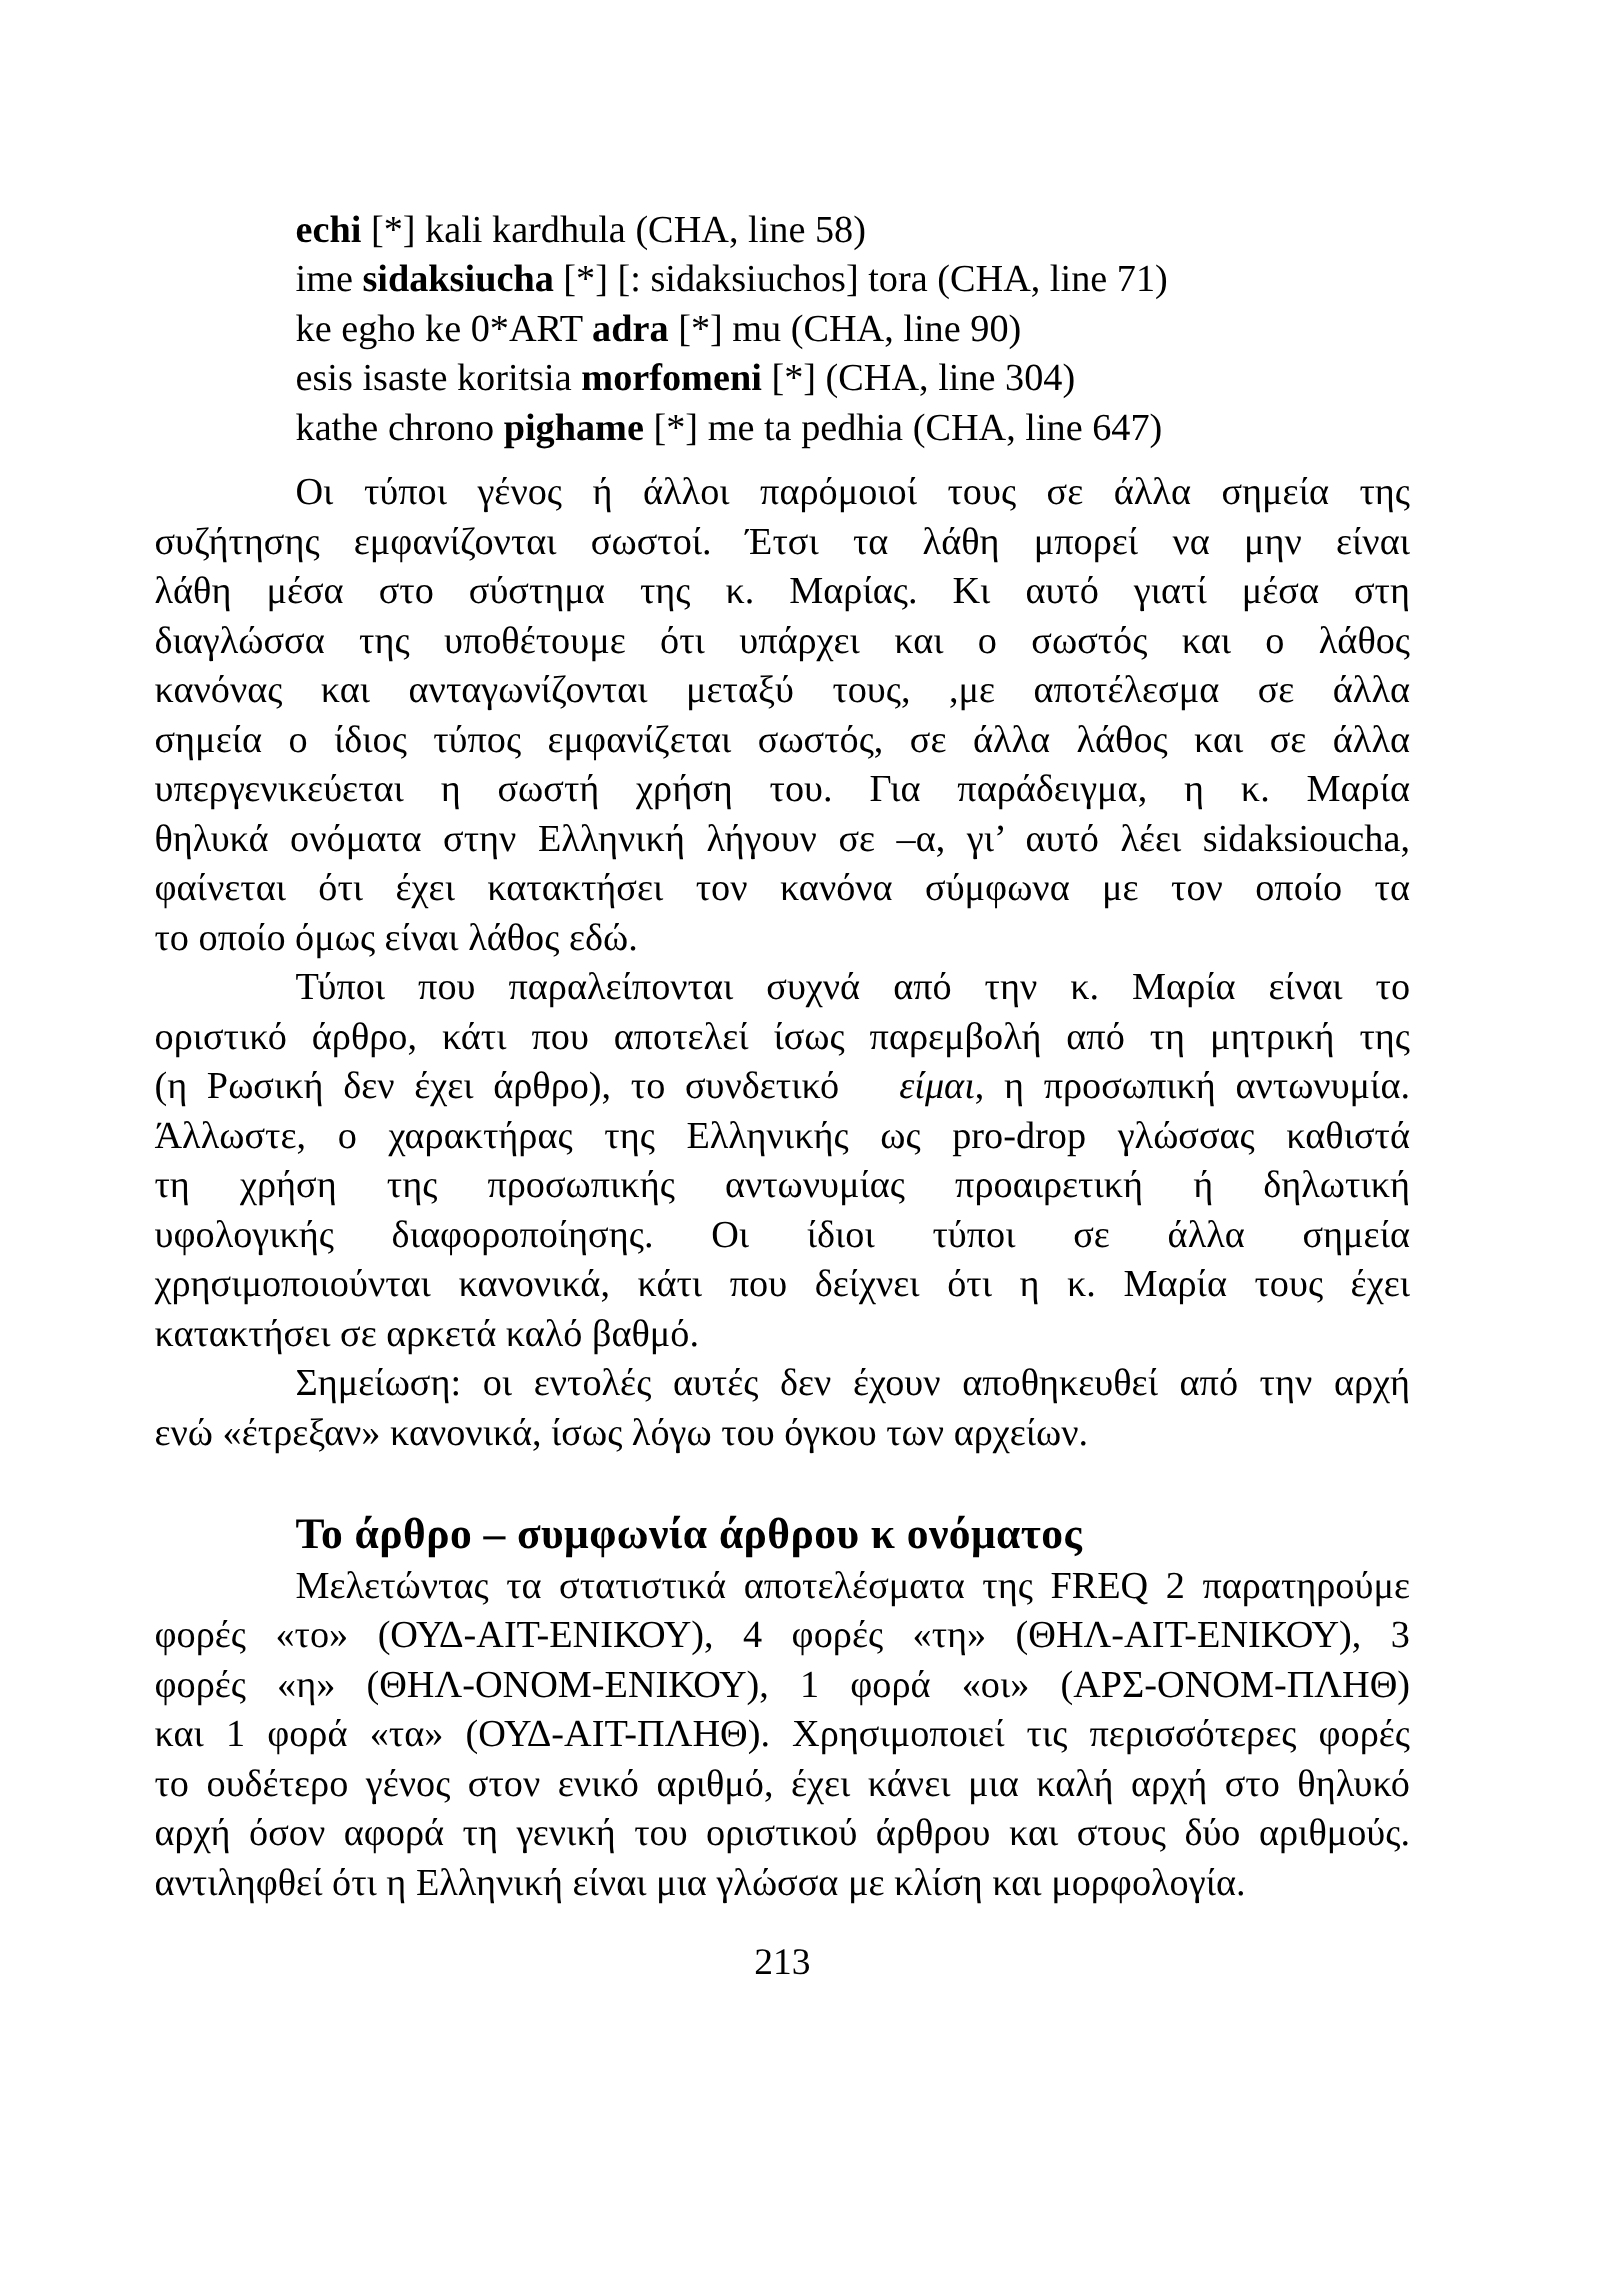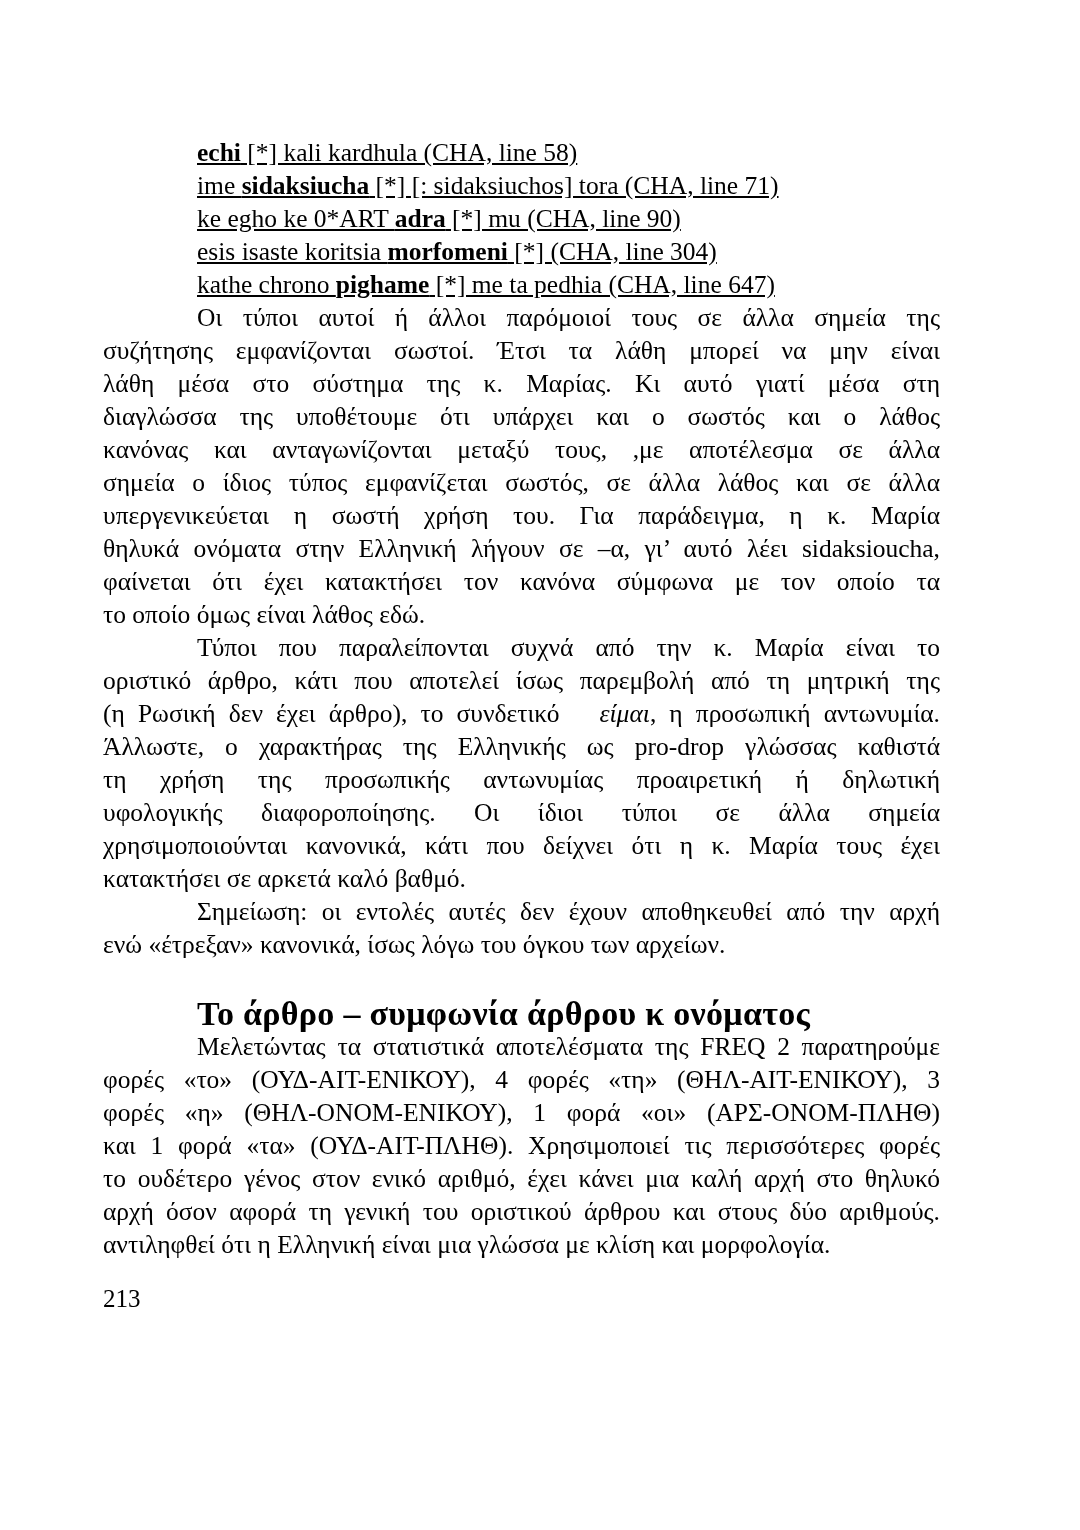--- a/index.html
+++ b/index.html
@@ -16,21 +16,21 @@
     font-family: "Liberation Serif", "DejaVu Serif", serif;
     overflow: hidden;
   }
   .content {
     position: absolute;
     left: 103px;
     top: 136px;
     width: 837px;
   }
   .block { margin: 0; }
-  .examples-block { margin-bottom: 0; text-decoration: underline; }
+  .examples-block { margin-bottom: 10px; }
   .line {
     height: 33px;
     line-height: 33px;
     font-size: 25.5px;
     text-align: justify;
     text-align-last: justify;
     overflow: hidden;
     white-space: normal;
   }
   .line.first { text-indent: 94px; }
@@ -38,49 +38,50 @@
   .examples-block .line {
     text-align: left;
     text-align-last: left;
     padding-left: 94px;
     text-indent: 0;
   }
   .heading-block {
     margin-top: 36px;
     height: 33px;
     line-height: 33px;
-    font-size: 34px;
+    font-size: 29px;
     font-weight: bold;
     padding-left: 94px;
     letter-spacing: 0.3px;
   }
   .seg-b { font-weight: bold; }
   .seg-i { font-style: italic; margin-left: 27px; }
   .page-number {
     margin-top: 21px;
+    text-align: center;
     font-size: 25px;
     height: 33px;
     line-height: 33px;
   }
 </style>
 </head>
 <body>
 
 <div class="page">
   <div class="content" id="content">
 
     <div class="block examples-block">
         <div class="line"><span class="seg-b">echi</span><span> [*] kali kardhula (CHA, line 58)</span></div>
         <div class="line"><span>ime </span><span class="seg-b">sidaksiucha</span><span> [*] [: sidaksiuchos] tora (CHA, line 71)</span></div>
         <div class="line"><span>ke egho ke 0*ART </span><span class="seg-b">adra</span><span> [*] mu (CHA, line 90)</span></div>
         <div class="line"><span>esis isaste koritsia </span><span class="seg-b">morfomeni</span><span> [*] (CHA, line 304)</span></div>
         <div class="line"><span>kathe chrono </span><span class="seg-b">pighame</span><span> [*] me ta pedhia (CHA, line 647)</span></div>
       </div>
       <div class="block para-block">
-        <div class="line first">Οι τύποι αυτοί ή άλλοι παρόμοιοί τους σε άλλα σημεία της</div>
+        <div class="line first">Οι τύποι γένος ή άλλοι παρόμοιοί τους σε άλλα σημεία της</div>
         <div class="line">συζήτησης εμφανίζονται σωστοί. Έτσι τα λάθη μπορεί να μην είναι</div>
         <div class="line">λάθη μέσα στο σύστημα της κ. Μαρίας. Κι αυτό γιατί μέσα στη</div>
         <div class="line">διαγλώσσα της υποθέτουμε ότι υπάρχει και ο σωστός και ο λάθος</div>
         <div class="line">κανόνας και ανταγωνίζονται μεταξύ τους, ,με αποτέλεσμα σε άλλα</div>
         <div class="line">σημεία ο ίδιος τύπος εμφανίζεται σωστός, σε άλλα λάθος και σε άλλα</div>
         <div class="line">υπεργενικεύεται η σωστή χρήση του. Για παράδειγμα, η κ. Μαρία</div>
         <div class="line">θηλυκά ονόματα στην Ελληνική λήγουν σε –α, γι’ αυτό λέει sidaksioucha,</div>
         <div class="line">φαίνεται ότι έχει κατακτήσει τον κανόνα σύμφωνα με τον οποίο τα</div>
         <div class="line last">το οποίο όμως είναι λάθος εδώ.</div>
       </div>

